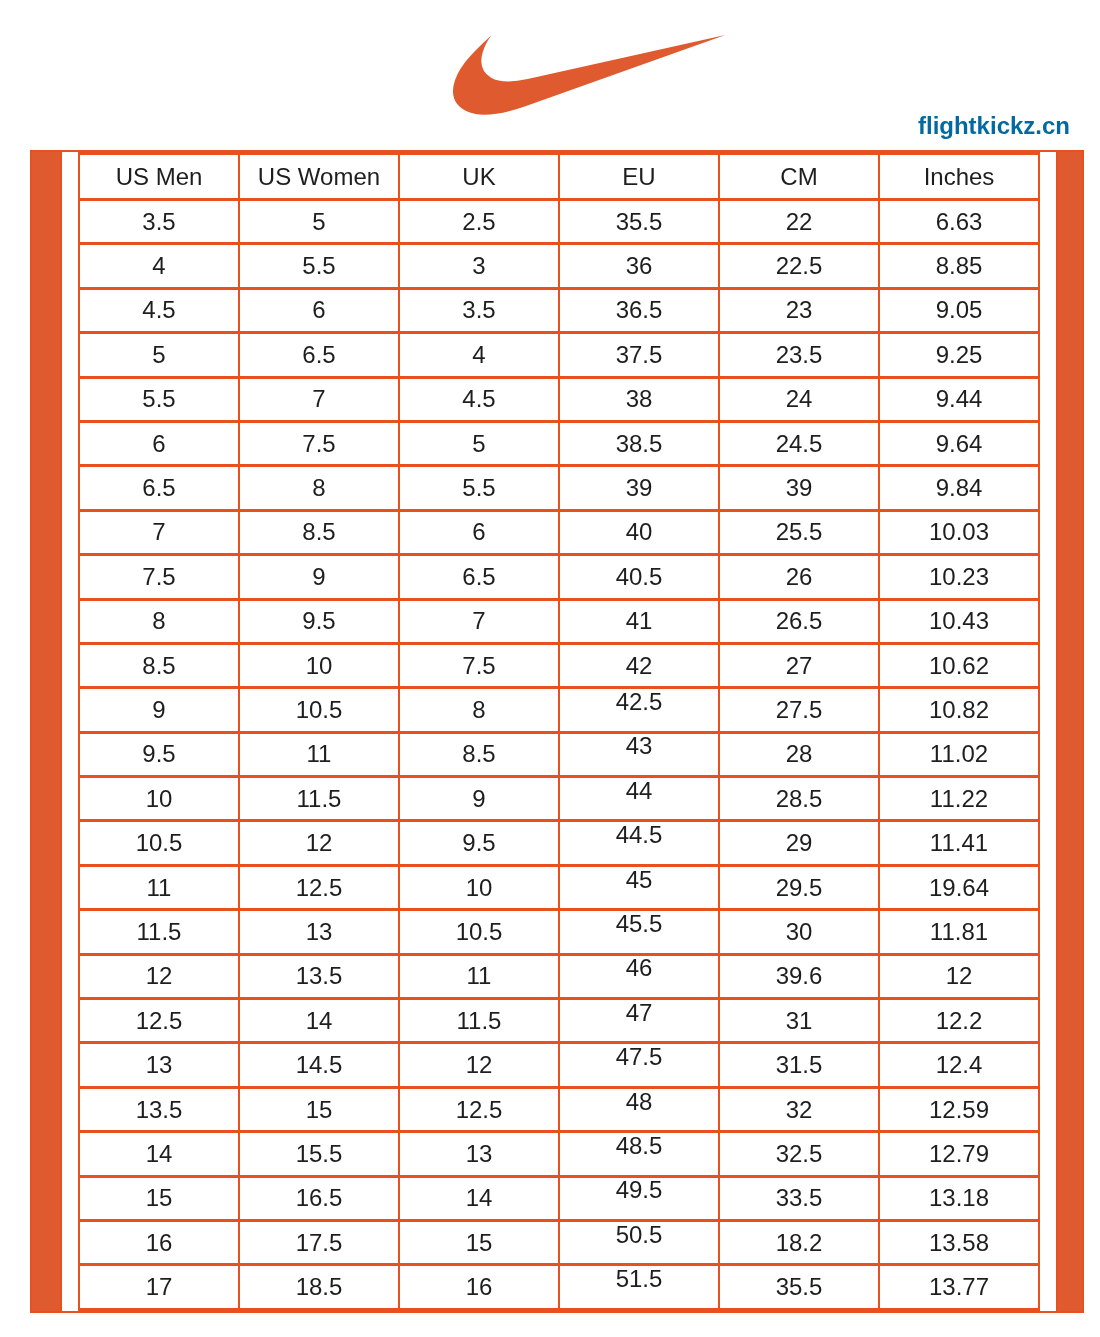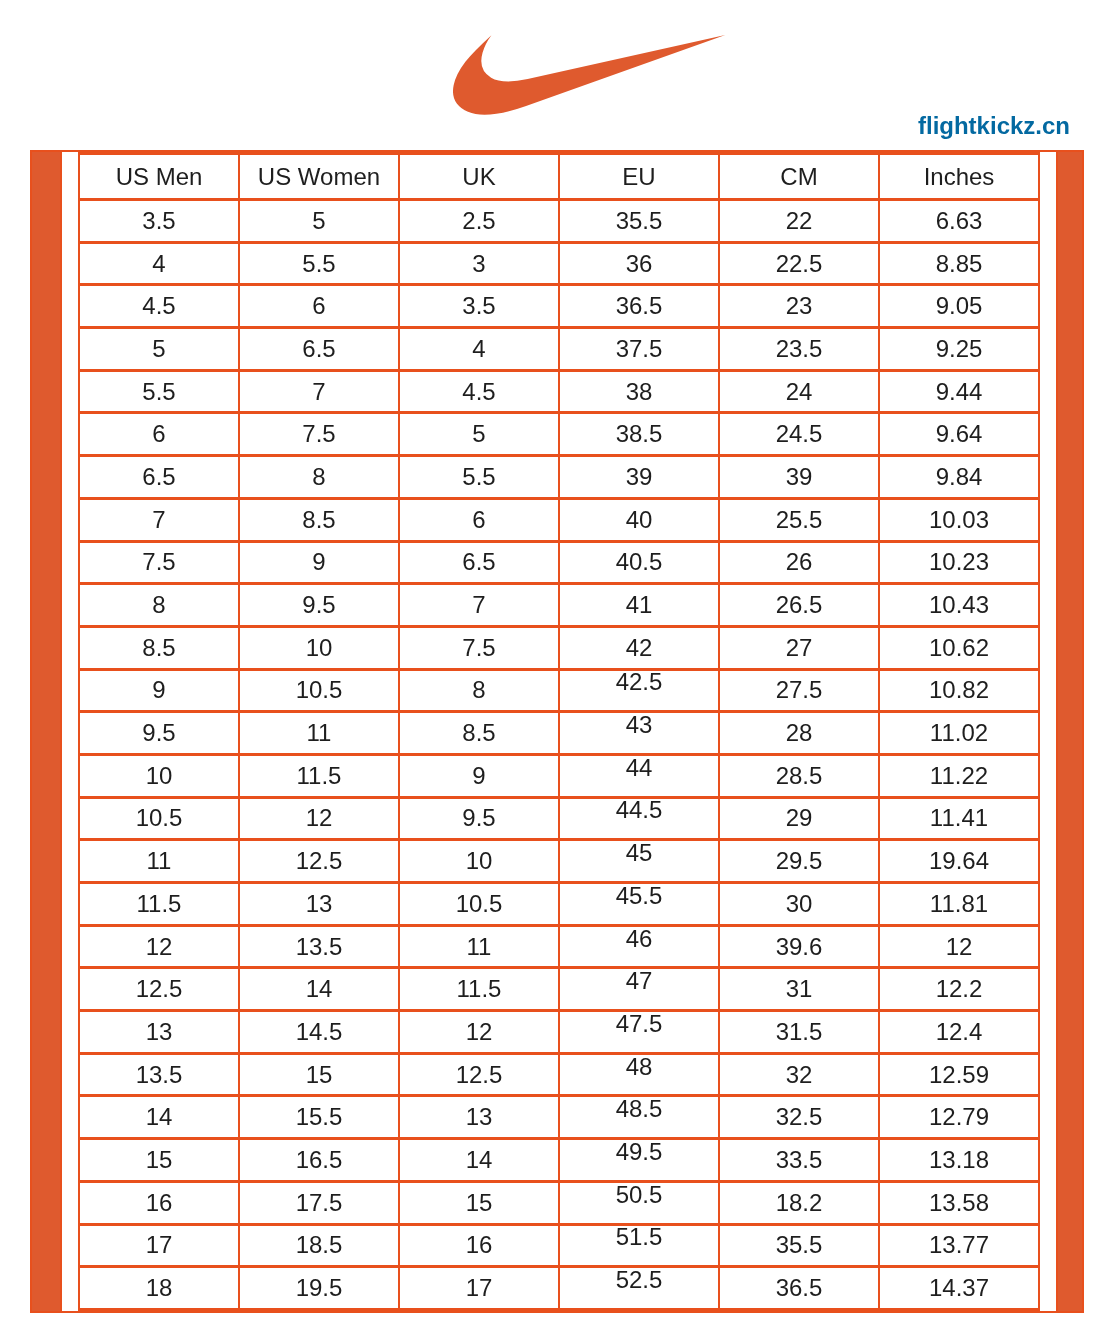--- a/index.html
+++ b/index.html
@@ -287,24 +287,16 @@
           <td><span>13.58</span></td>
         </tr>
         <tr>
           <td><span>17</span></td>
           <td><span>18.5</span></td>
           <td><span>16</span></td>
           <td><span class="raise">51.5</span></td>
           <td><span>35.5</span></td>
           <td><span>13.77</span></td>
         </tr>
-        <tr>
-          <td><span>18</span></td>
-          <td><span>19.5</span></td>
-          <td><span>17</span></td>
-          <td><span class="raise">52.5</span></td>
-          <td><span>36.5</span></td>
-          <td><span>14.37</span></td>
-        </tr>
       </tbody>
   </table>
   <div class="side-bar right"></div>
 </div>
 
 </body></html>

